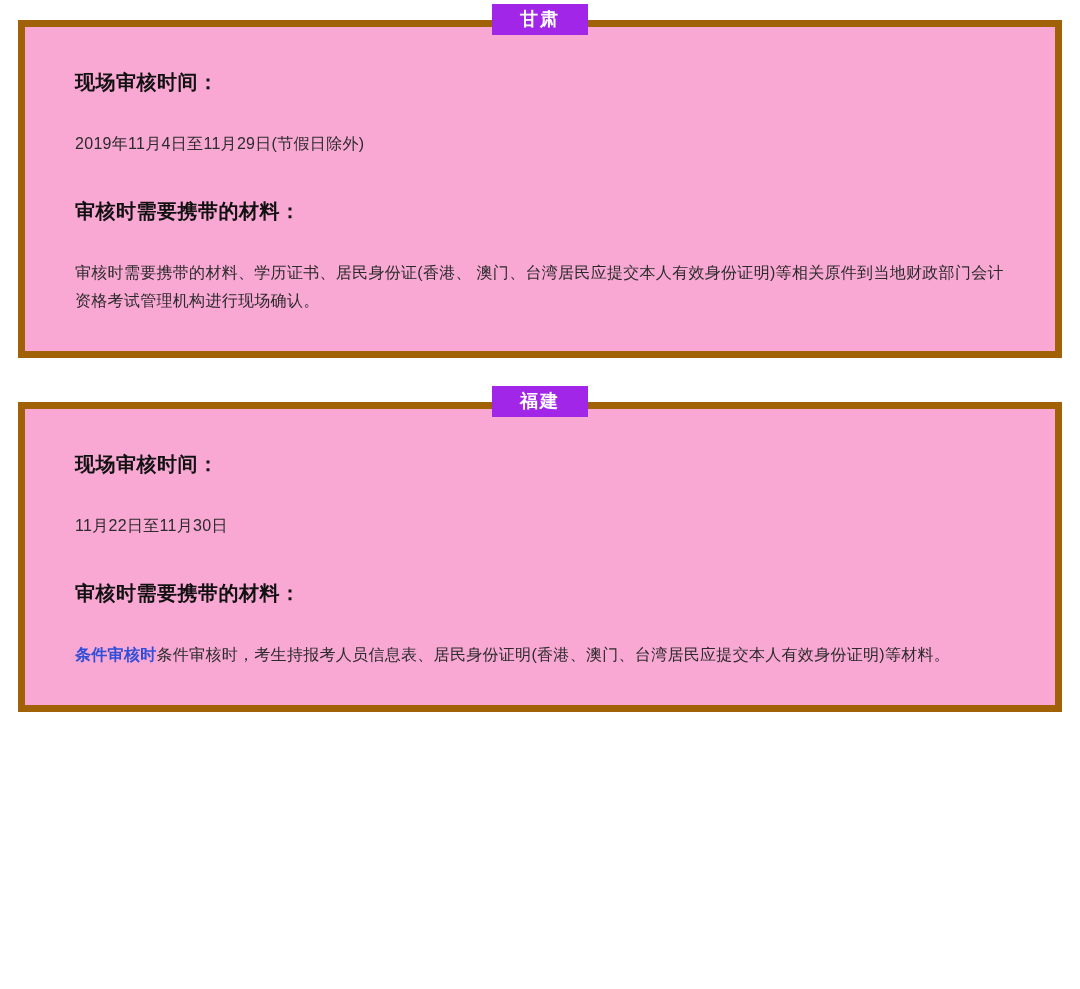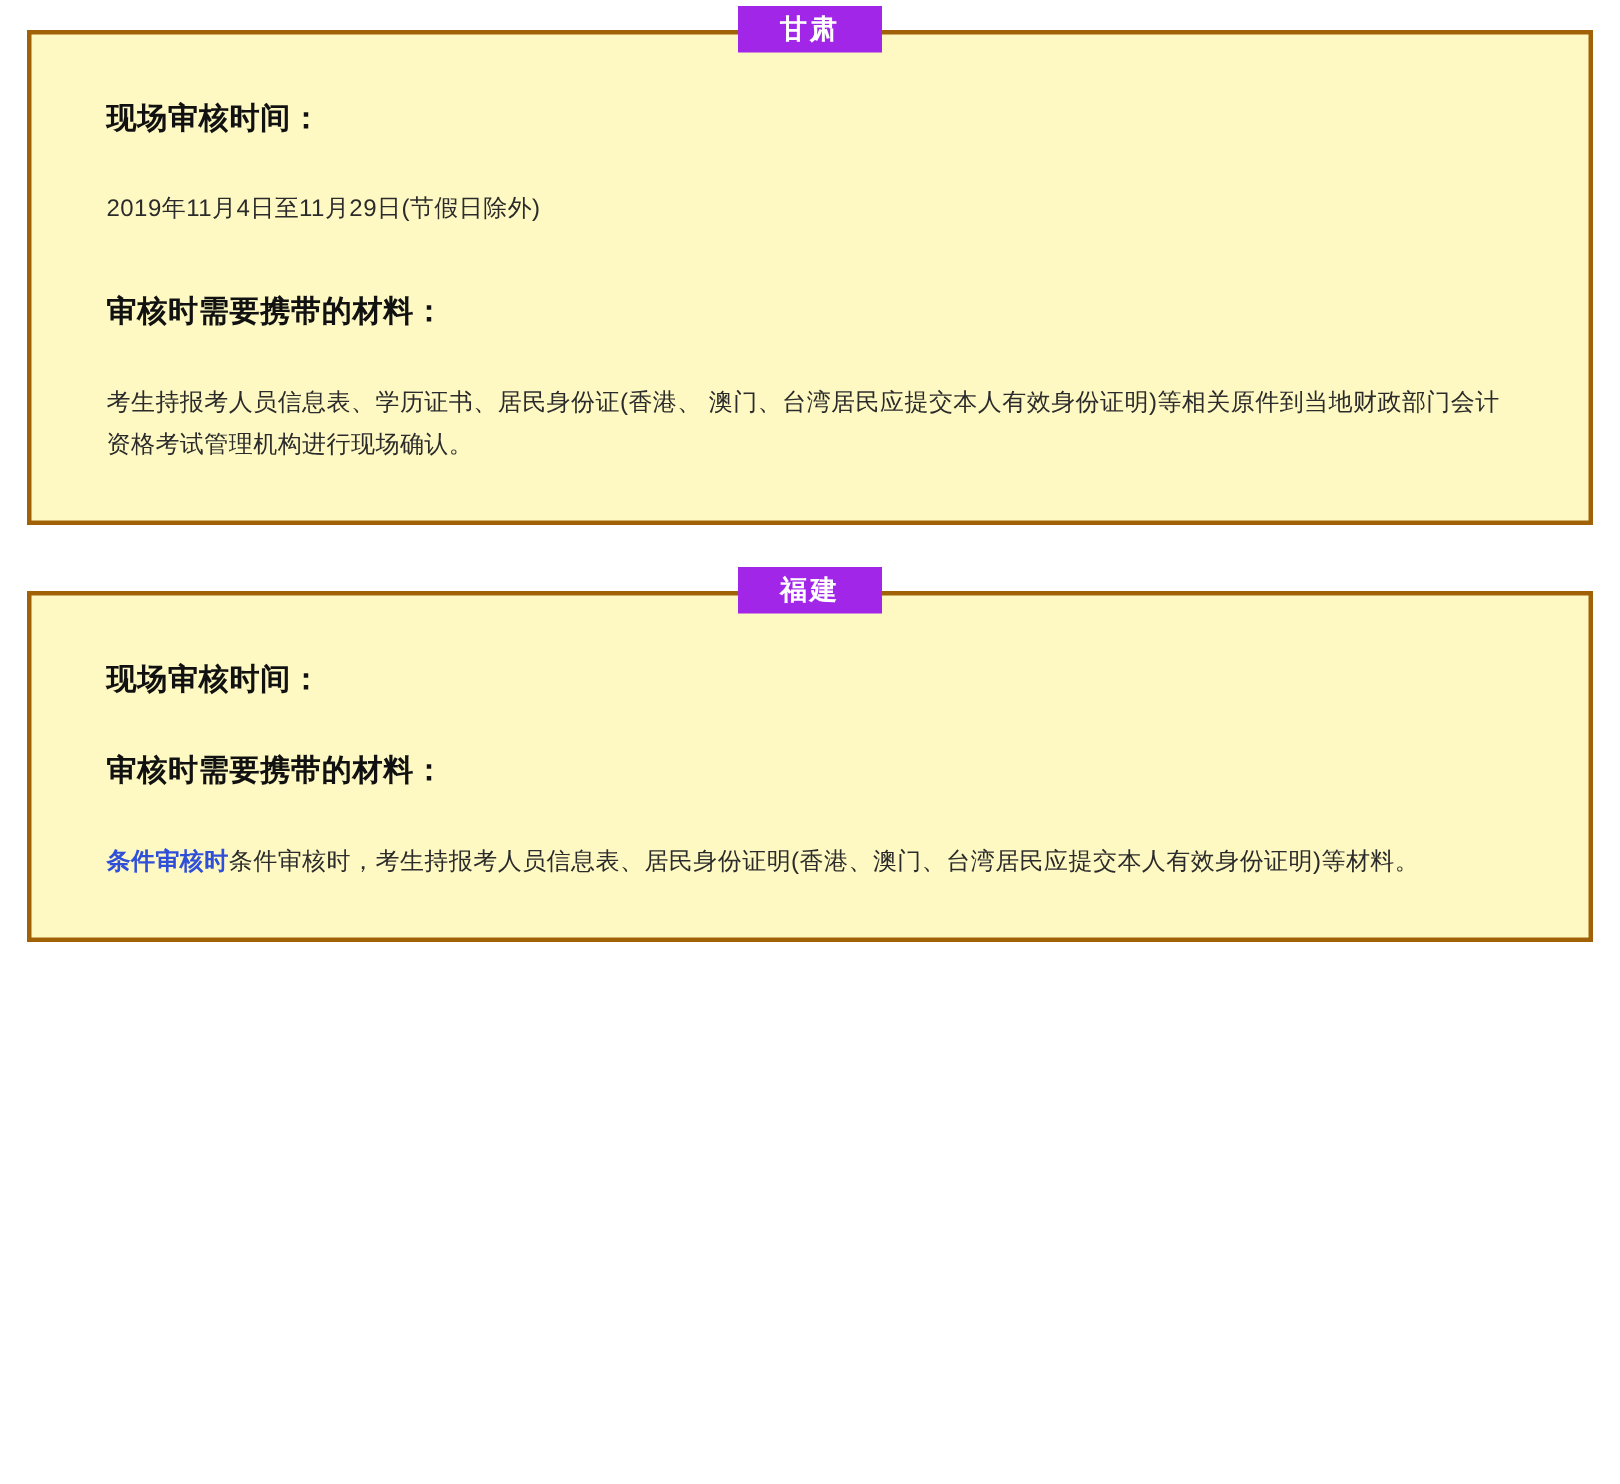--- a/index.html
+++ b/index.html
@@ -19,23 +19,23 @@
     width: 1080px;
     height: 845px;
     box-sizing: border-box;
   }
   .section {
     position: relative;
     margin: 0 18px;
     box-sizing: border-box;
   }
   .section-box {
-    border: 3px solid #a16207;
+    border: 7px solid #a16207;
     box-sizing: border-box;
-    background: #fef9c3;
+    background: #f9a8d4;
     padding: 42px 50px 36px 50px;
   }
   .badge-wrap {
     position: relative;
     height: 0;
     text-align: center;
     z-index: 5;
   }
   .badge {
     position: relative;
@@ -83,33 +83,34 @@
 
   <div class="section">
     <div class="badge-wrap">
       <span class="badge">甘肃</span>
     </div>
     <div class="section-box">
       <div class="label">现场审核时间：</div>
       <div class="para">2019年11月4日至11月29日(节假日除外)</div>
       <div class="label">审核时需要携带的材料：</div>
       <div class="para last">
-        <span>考生持报考人员信息表、学历证书、居民身份证(香港、 澳门、台湾居民应提交本人有效身份证明)等相关原件到当地财政部门会计资格考试管理机构进行现场确认。</span>
+        <span>审核时需要携带的材料、学历证书、居民身份证(香港、 澳门、台湾居民应提交本人有效身份证明)等相关原件到当地财政部门会计资格考试管理机构进行现场确认。</span>
       </div>
     </div>
   </div>
 
   <div class="gap"></div>
 
   <div class="section">
     <div class="badge-wrap">
       <span class="badge">福建</span>
     </div>
     <div class="section-box">
       <div class="label">现场审核时间：</div>
+      <div class="para">11月22日至11月30日</div>
       <div class="label">审核时需要携带的材料：</div>
       <div class="para last">
         <span class="highlight">条件审核时</span><span>条件审核时，考生持报考人员信息表、居民身份证明(香港、澳门、台湾居民应提交本人有效身份证明)等材料。</span>
       </div>
     </div>
   </div>
 
   <div class="bottom-pad"></div>
 
 </div>

